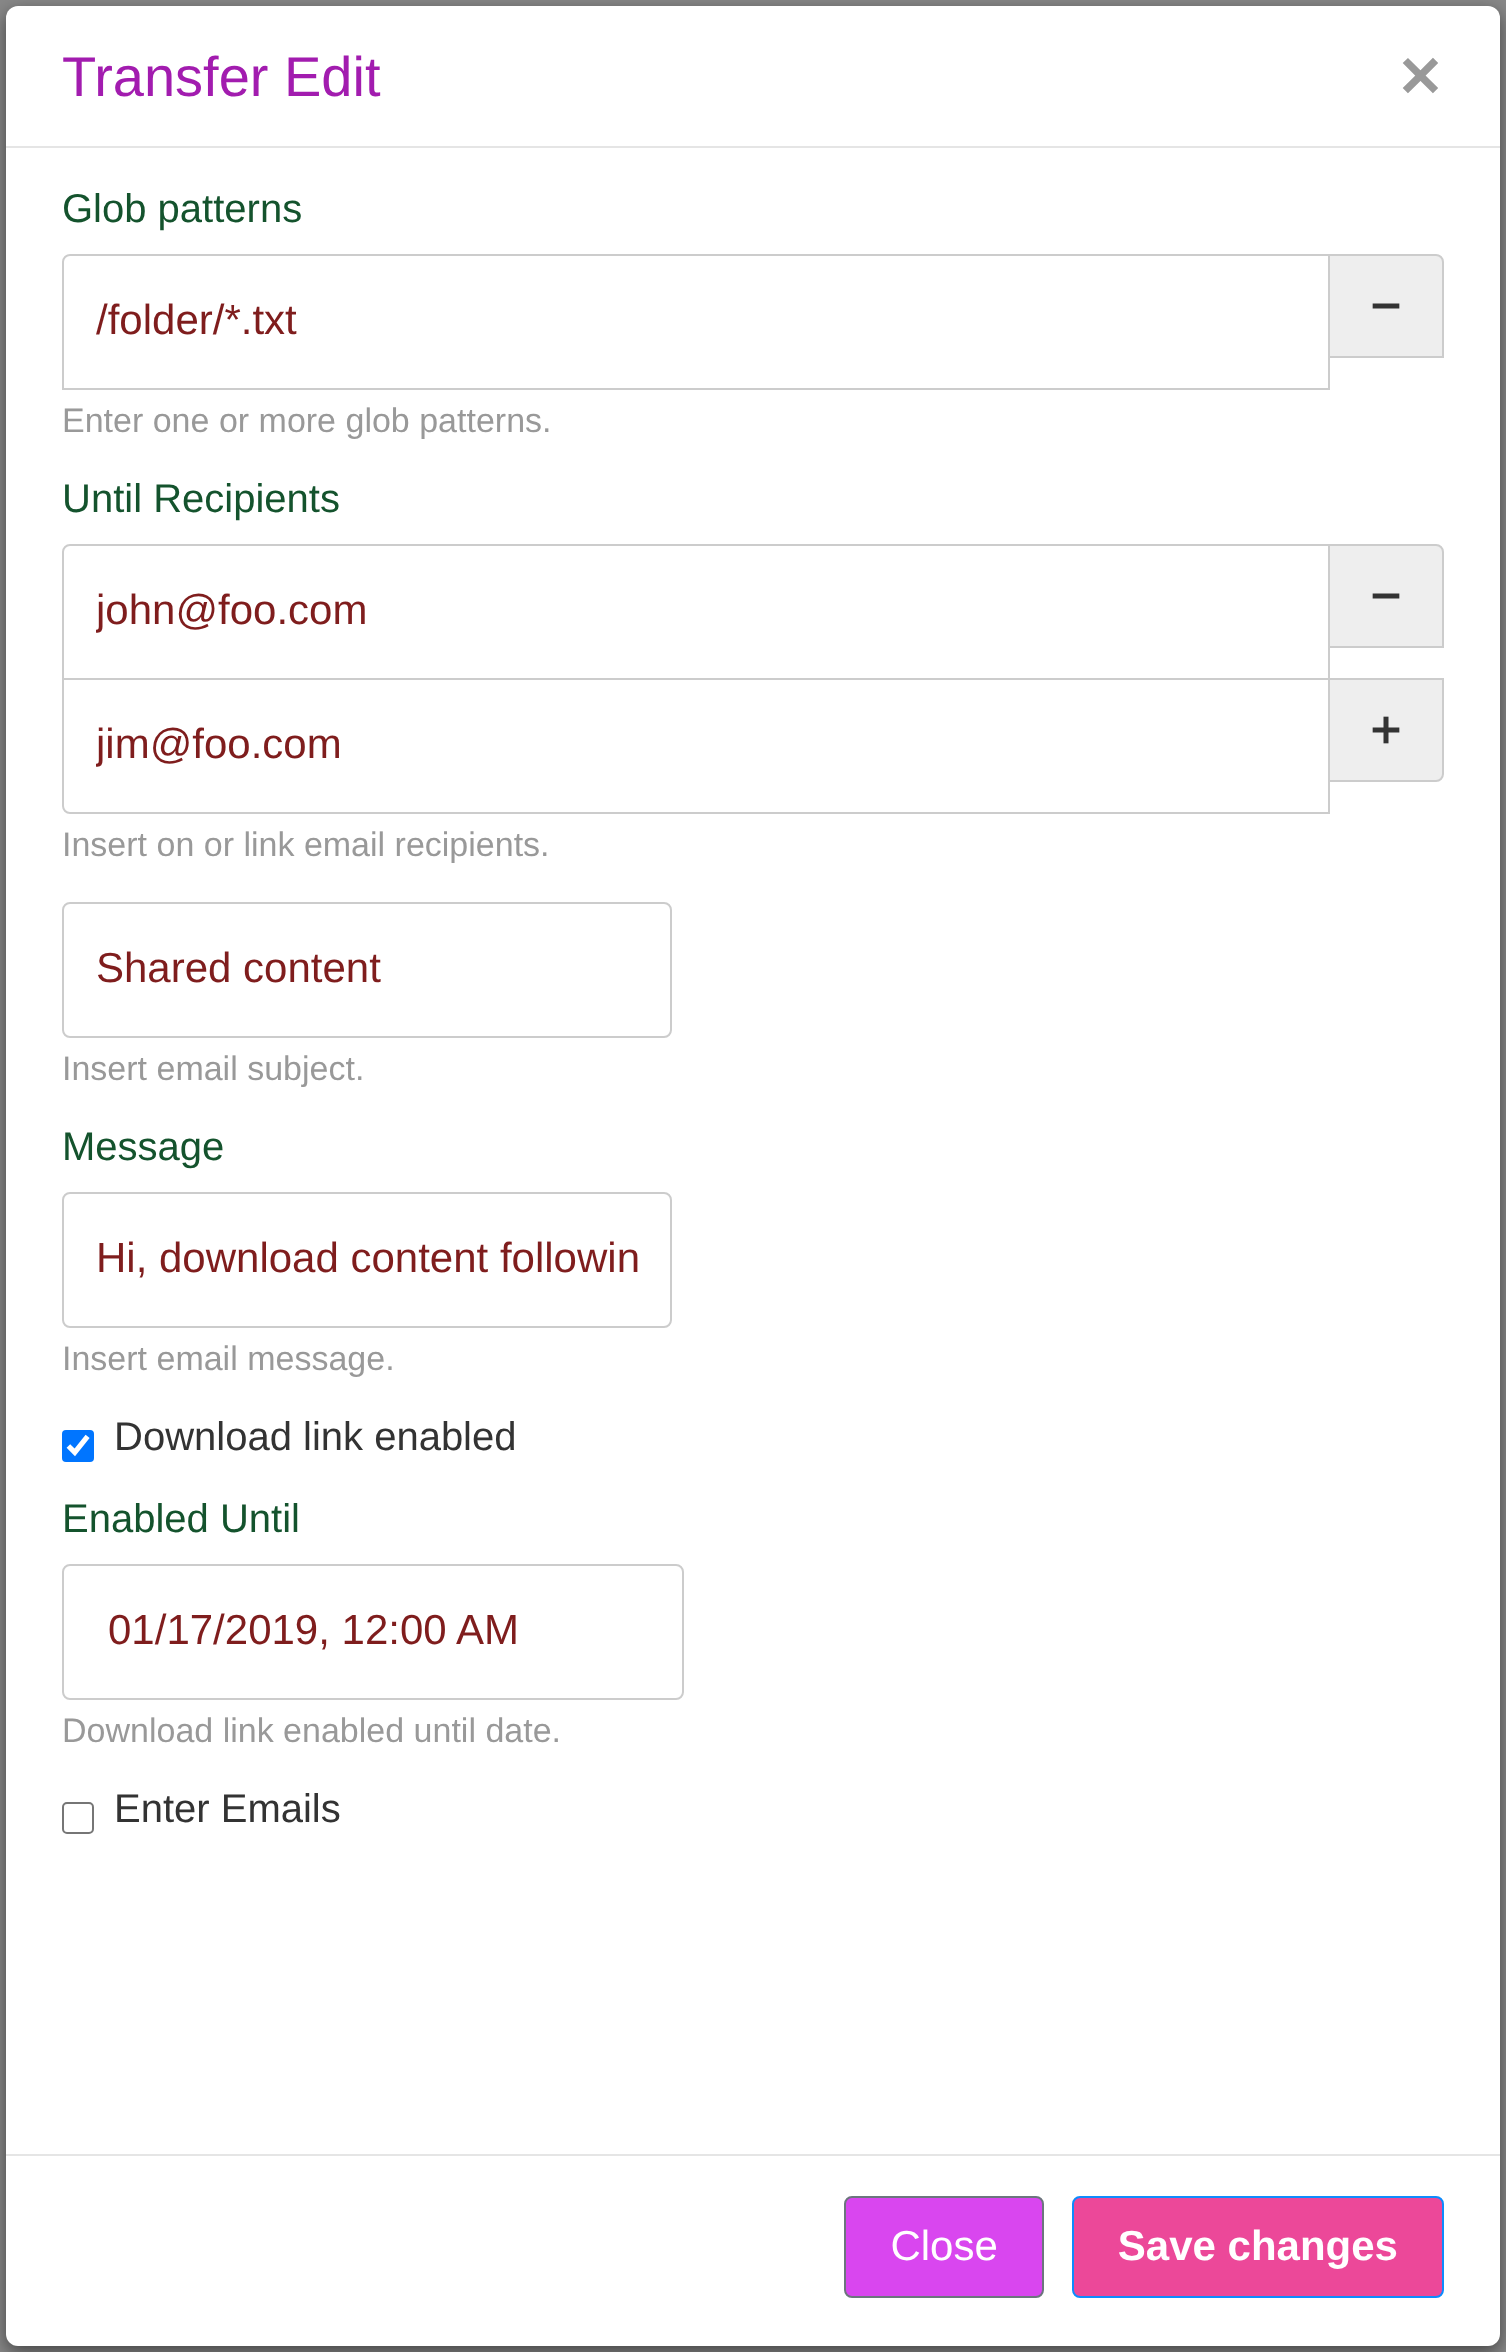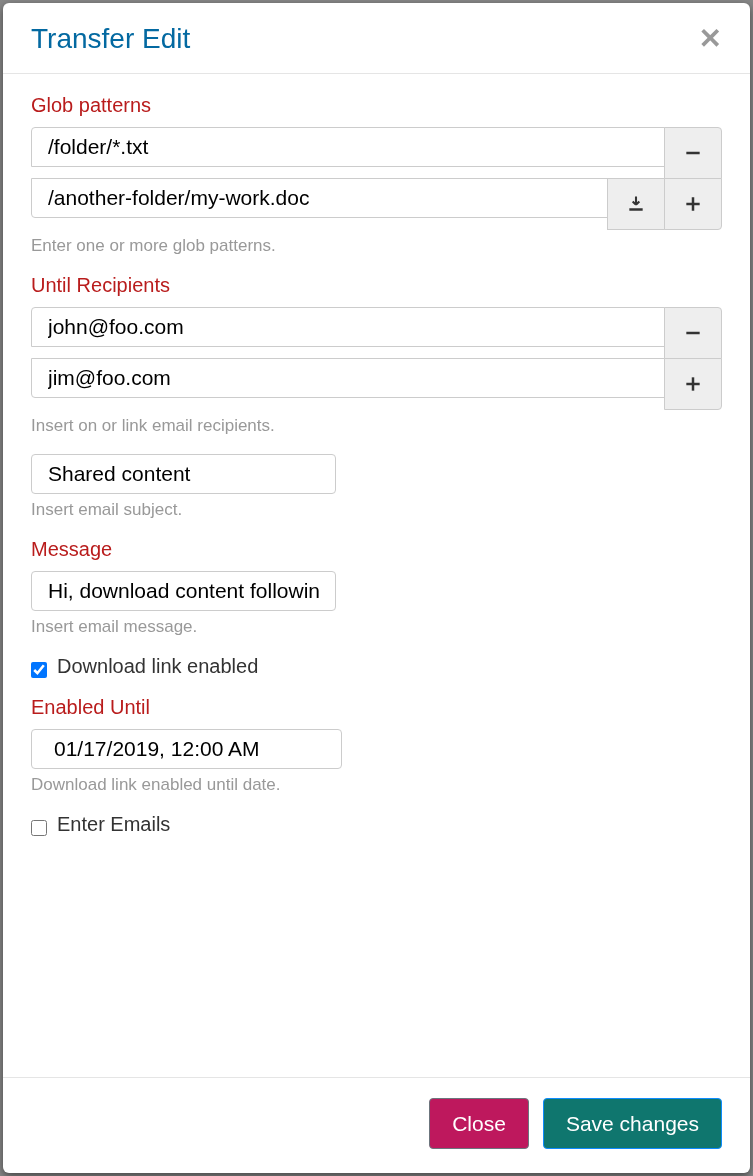--- a/index.html
+++ b/index.html
@@ -30,64 +30,64 @@
     .modal-header {
       padding: 20px 28px 18px 28px;
       border-bottom: 1px solid #e5e5e5;
       display: flex;
       justify-content: space-between;
       align-items: center;
     }
     .modal-title {
       font-size: 28px;
       font-weight: 500;
-      color: #0369a1;
+      color: #a21caf;
     }
     .close-icon {
       font-size: 28px;
       font-weight: bold;
       color: #999;
       cursor: pointer;
       line-height: 1;
     }
     .modal-body {
       padding: 20px 28px 8px 28px;
       flex: 1;
       overflow: auto;
     }
     .form-group {
       margin-bottom: 18px;
     }
     .form-label {
       display: block;
       font-size: 20px;
-      color: #b91c1c;
+      color: #14532d;
       margin-bottom: 10px;
       font-weight: 400;
     }
     .input-row {
       display: flex;
       gap: 0;
       margin-bottom: 0;
     }
     .input-row + .input-row .form-control {
       border-top-left-radius: 0;
       border-top-right-radius: 0;
       margin-top: -1px;
     }
     .input-row:first-of-type .form-control {
       border-bottom-left-radius: 0;
       border-bottom-right-radius: 0;
     }
     .form-control {
       flex: 1;
-      height: 40px;
+      height: 68px;
       padding: 8px 16px;
       font-size: 21px;
-      color: #000000;
+      color: #7f1d1d;
       background: #fff;
       border: 1px solid #ccc;
       border-radius: 4px;
       outline: none;
     }
     .input-row .form-control {
       border-top-right-radius: 0;
       border-bottom-right-radius: 0;
     }
     .addon-btn {
@@ -145,28 +145,29 @@
     }
     .btn {
       padding: 12px 22px;
       font-size: 21px;
       border-radius: 4px;
       border: 1px solid transparent;
       cursor: pointer;
       line-height: 1.2;
     }
     .btn-default {
-      background: #be185d;
+      background: #d946ef;
       color: #fff;
       border-color: #6c757d;
     }
     .btn-primary {
-      background: #0f766e;
+      background: #ec4899;
       color: #fff;
       border-color: #0d8bfd;
+      font-weight: bold;
     }
     .icon-svg {
       width: 20px;
       height: 20px;
     }
   </style>
 </head>
 <body>
 
 <div class="modal">
@@ -183,35 +184,20 @@
 
       <div class="input-row">
         <input type="text" class="form-control" value="/folder/*.txt" style="">
         <button class="addon-btn">
           <svg class="icon-svg" viewBox="0 0 24 24" fill="none" stroke="#333" stroke-width="3">
               <line x1="4" y1="12" x2="20" y2="12"></line>
             </svg>
         </button>
       </div>
 
-      <div class="input-row">
-        <input type="text" class="form-control" value="/another-folder/my-work.doc" style="">
-        <button class="addon-btn">
-          <svg class="icon-svg" viewBox="0 0 24 24" fill="#333">
-              <path d="M12 3v10m0 0l-4-4m4 4l4-4" stroke="#333" stroke-width="2.5" fill="none"></path>
-              <path d="M4 17h16v3H4z"></path>
-            </svg>
-        </button>
-        <button class="addon-btn">
-          <svg class="icon-svg" viewBox="0 0 24 24" fill="none" stroke="#333" stroke-width="3">
-              <line x1="12" y1="4" x2="12" y2="20"></line>
-              <line x1="4" y1="12" x2="20" y2="12"></line>
-            </svg>
-        </button>
-      </div>
 
       <span class="help-text">Enter one or more glob patterns.</span>
     </div>
 
     <div class="form-group">
       <label class="form-label">Until Recipients</label>
 
       <div class="input-row">
         <input type="text" class="form-control" value="john@foo.com" style="">
         <button class="addon-btn">

